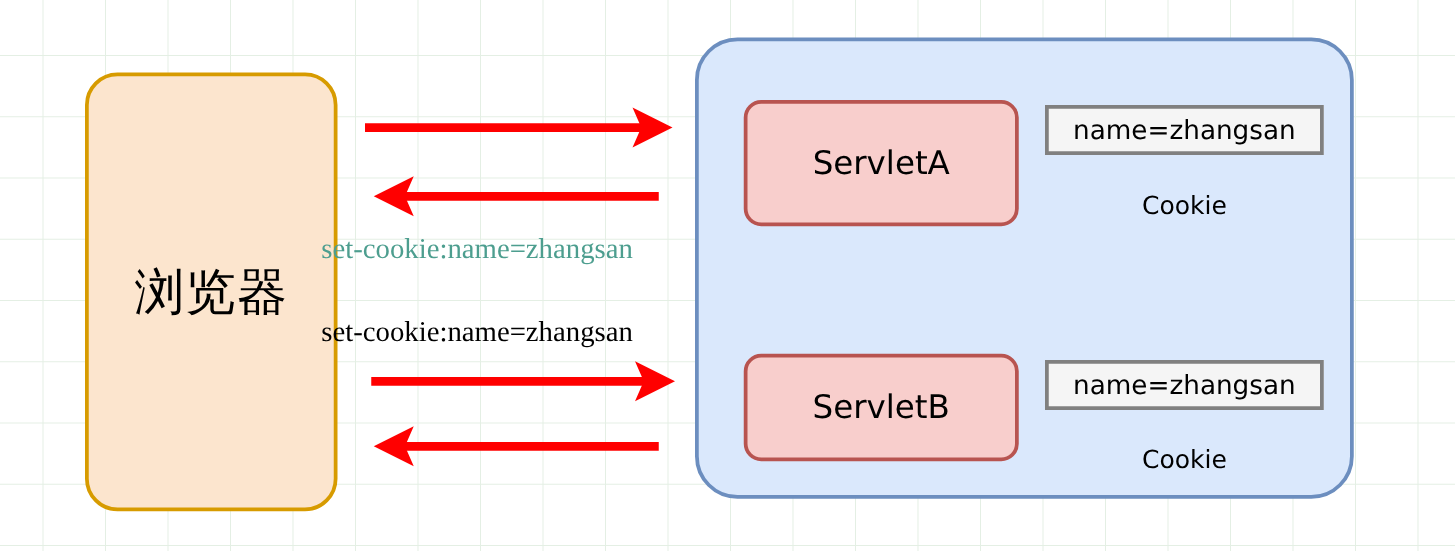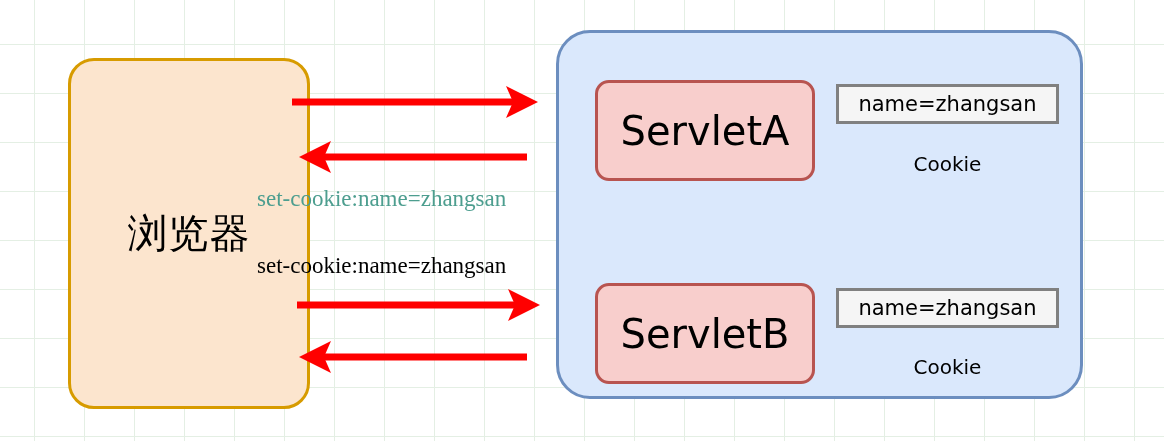--- a/index.html
+++ b/index.html
@@ -19,21 +19,21 @@
     background-size: 50px 49px;
     background-position: -16px -5px;
     font-family: "DejaVu Sans", sans-serif;
   }
 
   
   #browser-box {
     position: absolute;
     left: 68px;
     top: 58px;
-    width: 242px;
+    width: 202px;
     height: 351px;
     box-sizing: border-box;
     background: #fce5ce;
     border: 3px solid #d79b00;
     border-radius: 26px;
     display: flex;
     align-items: center;
     justify-content: center;
   }
   #browser-label {
@@ -62,24 +62,24 @@
     position: absolute;
     box-sizing: border-box;
     background: #f8cecc;
     border: 3px solid #b85450;
     border-radius: 14px;
     display: flex;
     align-items: center;
     justify-content: center;
   }
   #servlet-a-box { left: 595px; top: 80px;  width: 220px; height: 101px; }
-  #servlet-b-box { left: 595px; top: 283px; width: 220px; height: 101px; }
+  #servlet-b-box { left: 595px; top: 283px; width: 220px; height: 86px; }
   .servlet-label {
     font-family: "DejaVu Sans", sans-serif;
-    font-size: 40px;
+    font-size: 26px;
     color: #000000;
     white-space: nowrap;
   }
 
   
   .cookie-box {
     position: absolute;
     box-sizing: border-box;
     background: #f5f5f5;
     border: 3px solid #808080;

